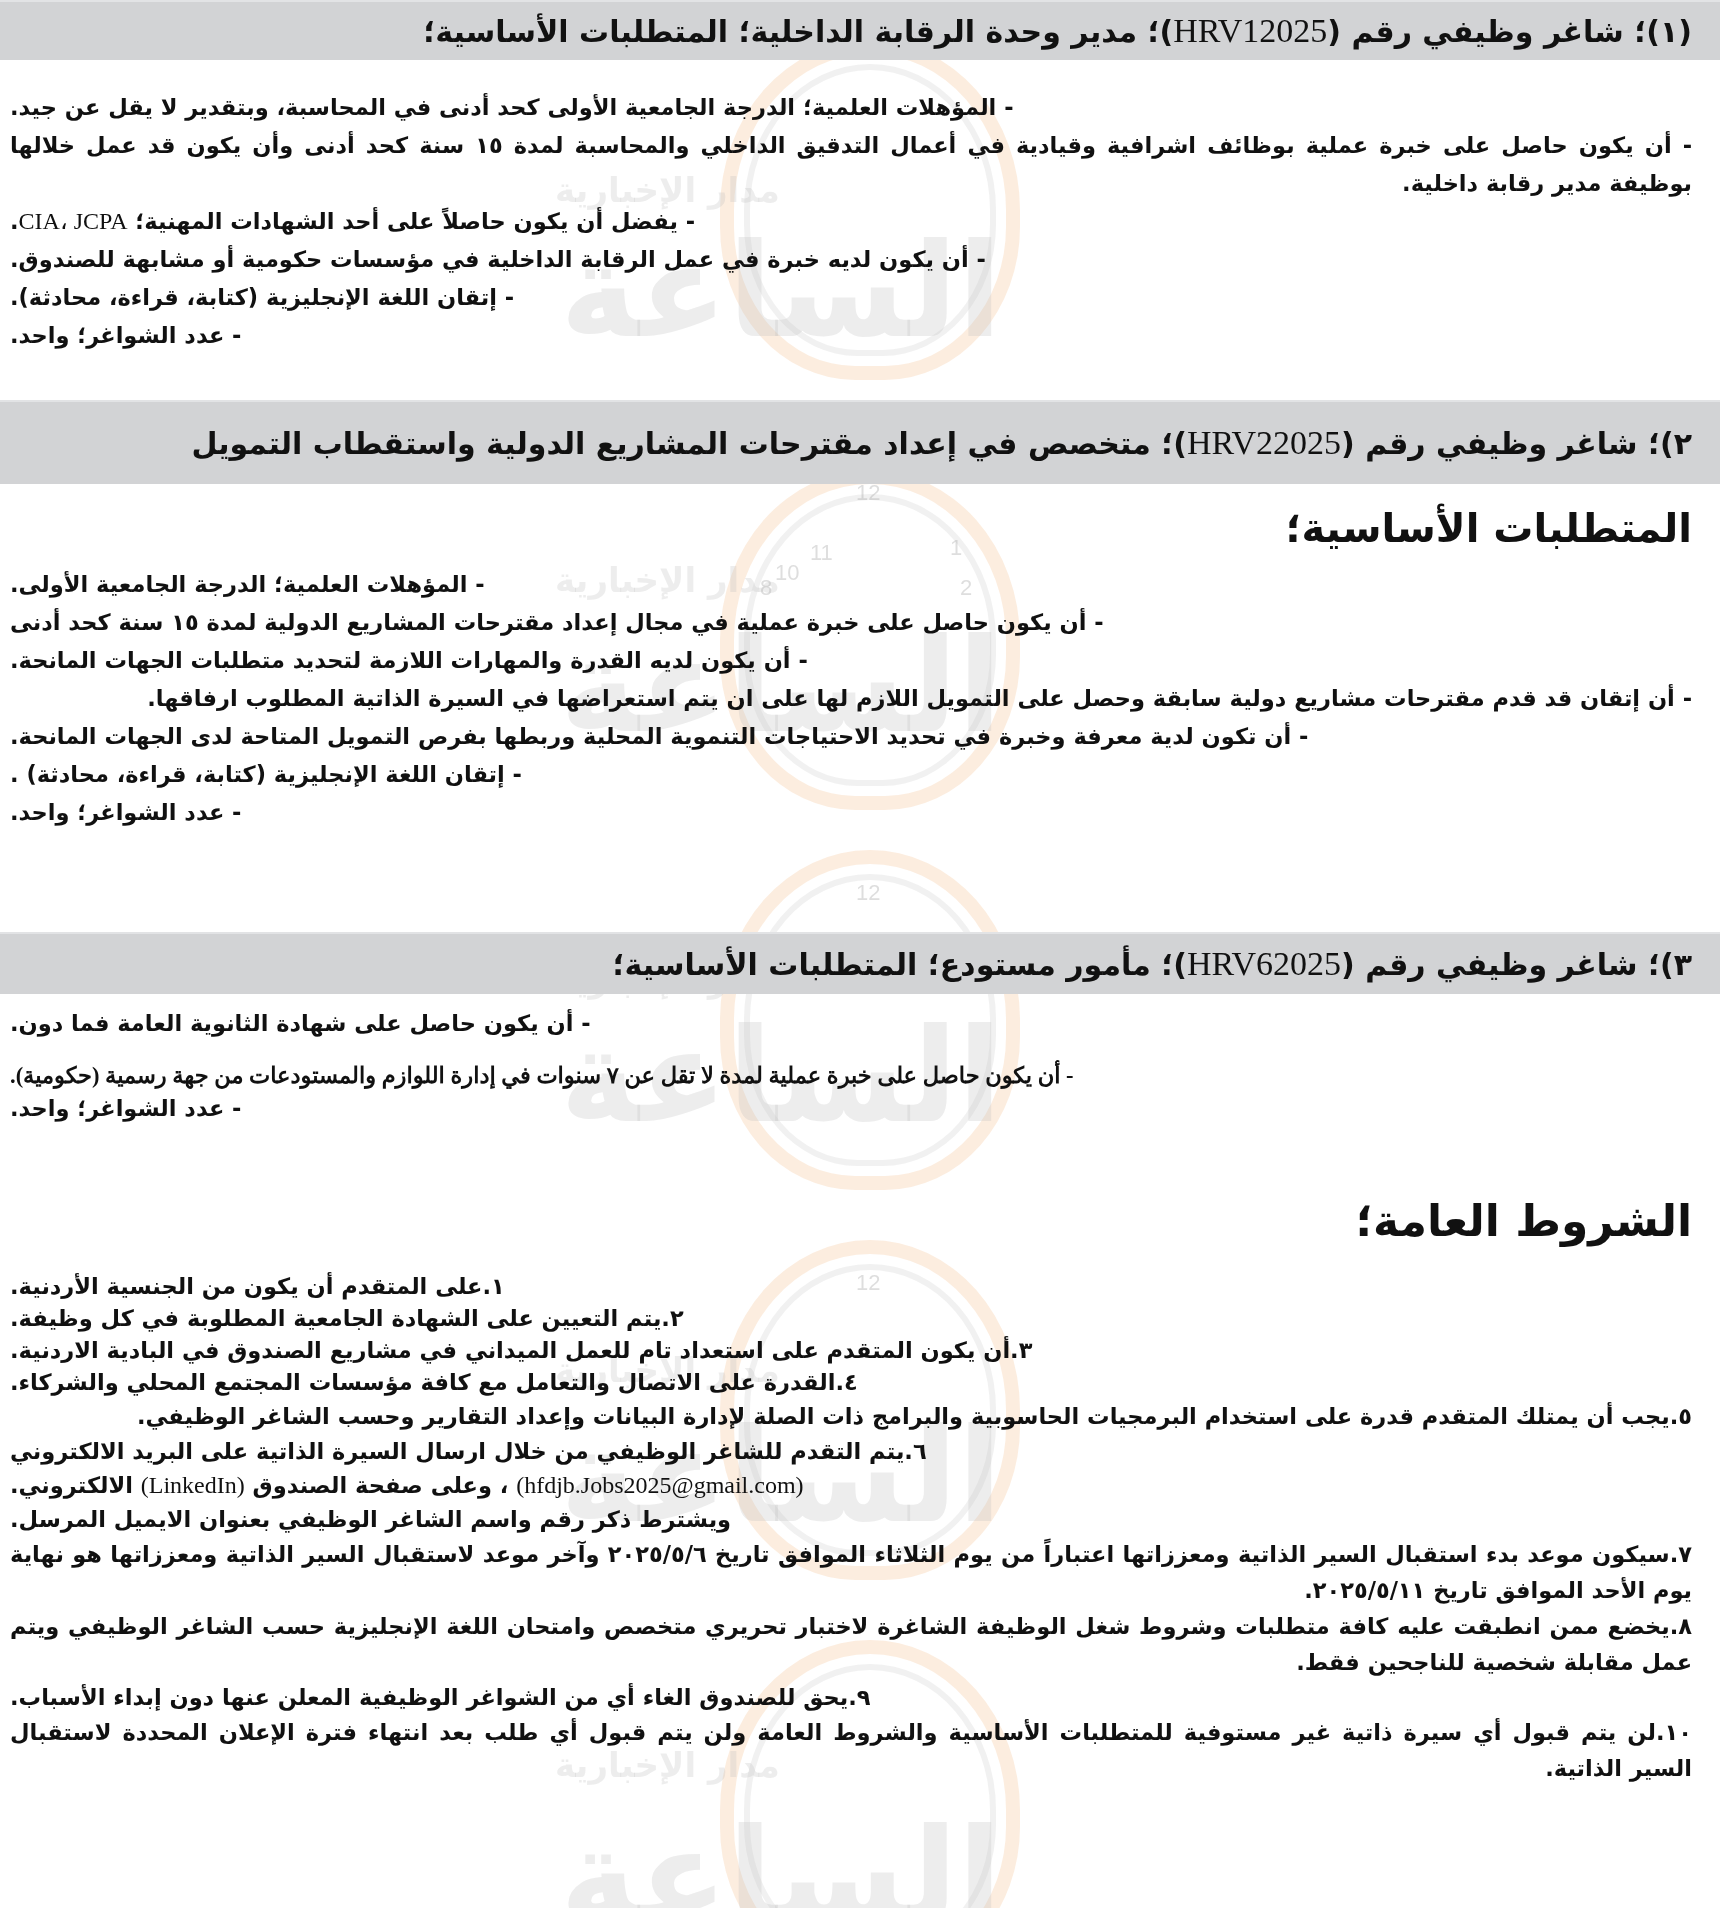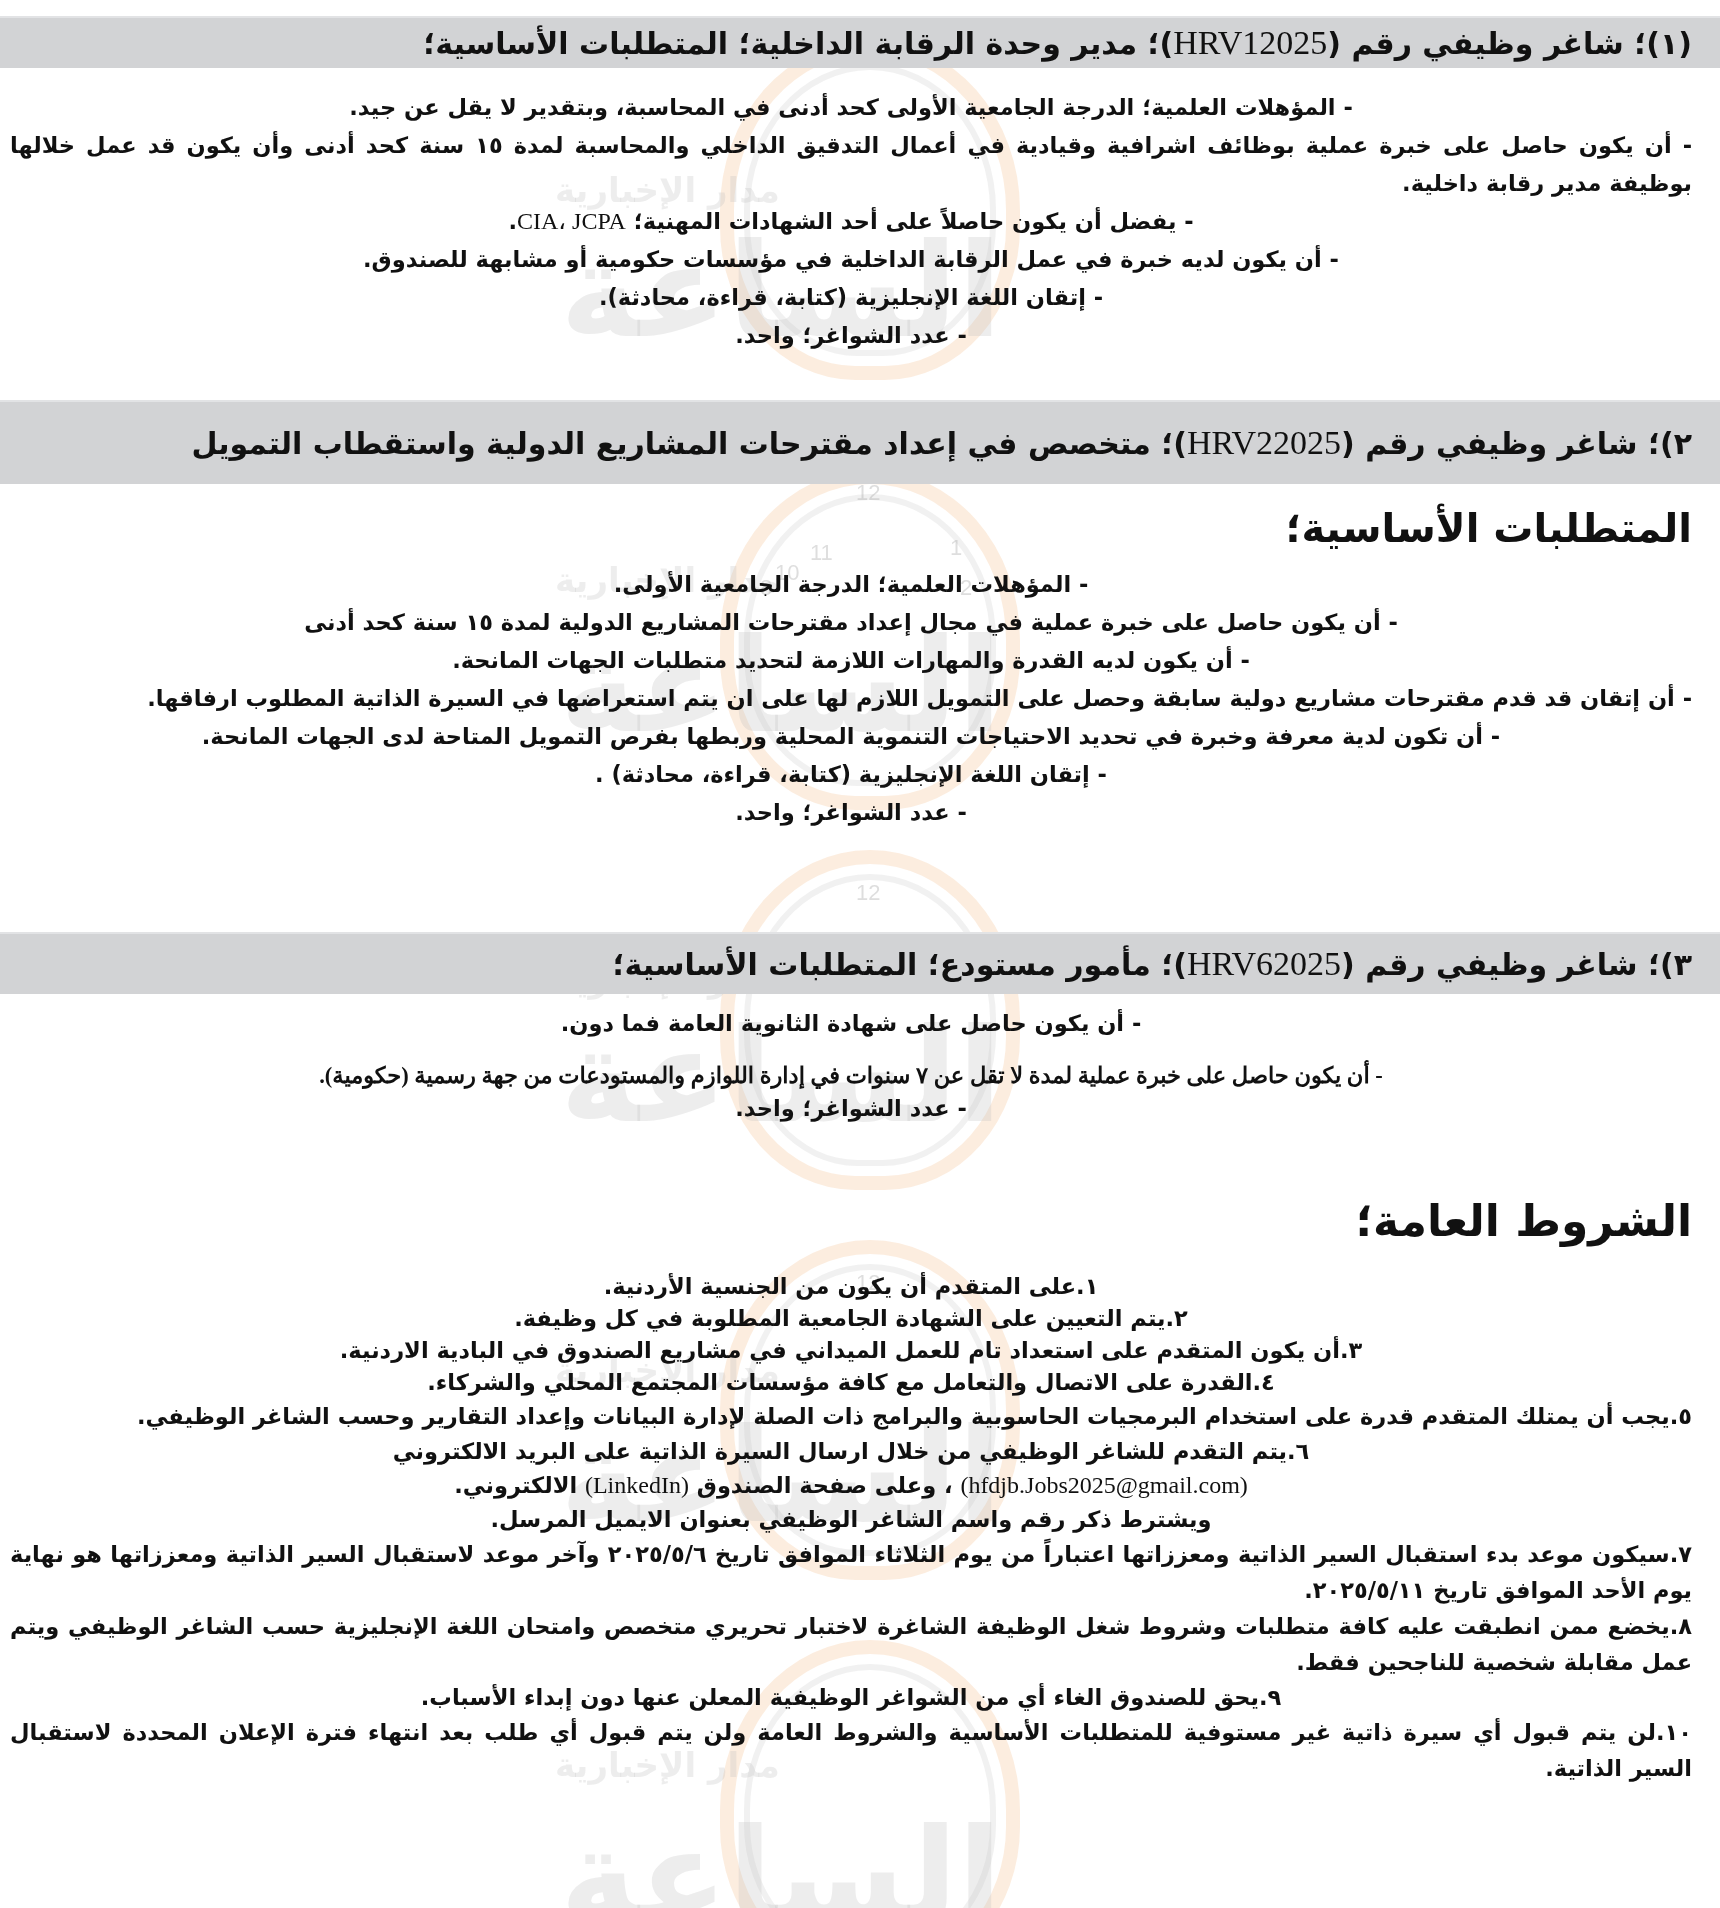--- a/index.html
+++ b/index.html
@@ -80,21 +80,21 @@
     .lines {
       position: absolute;
       right: 28px;
       left: 10px;
     }
     .line {
       font-weight: bold;
       font-size: 22.5px;
       line-height: 38px;
       white-space: nowrap;
-      text-align: center;
+      text-align: left;
     }
     .line.wrap {
       white-space: normal;
       text-align: justify;
       text-align-last: right;
     }
     .latin {
       font-family: "Liberation Serif", serif;
       font-weight: normal;
       font-size: 24px;
@@ -141,21 +141,21 @@
 
   <div class="wm-word" style="left:560px;top:215px;font-size:130px;">الساعة</div>
   <div class="wm-word" style="left:560px;top:610px;font-size:130px;">الساعة</div>
   <div class="wm-word" style="left:560px;top:1000px;font-size:130px;">الساعة</div>
   <div class="wm-word" style="left:560px;top:1400px;font-size:130px;">الساعة</div>
   <div class="wm-word" style="left:560px;top:1800px;font-size:130px;">الساعة</div>
 </div>
 
 <div class="content">
 
-  <div class="section-bar" style="top:0;height:52px;margin-top:16px;">
+  <div class="section-bar" style="top:0;height:60px;">
     <div class="bar-title">
       <span>(١)؛ شاغر وظيفي رقم (</span><span class="code">HRV12025</span><span>)؛ مدير وحدة الرقابة الداخلية؛ المتطلبات الأساسية؛</span>
     </div>
   </div>
   <div class="lines" style="top:88px;">
     <div class="line">- المؤهلات العلمية؛ الدرجة الجامعية الأولى كحد أدنى في المحاسبة، وبتقدير لا يقل عن جيد.</div>
     <div class="line wrap">- أن يكون حاصل على خبرة عملية بوظائف اشرافية وقيادية في أعمال التدقيق الداخلي والمحاسبة لمدة ١٥ سنة كحد أدنى وأن يكون قد عمل خلالها بوظيفة مدير رقابة داخلية.</div>
     <div class="line">
       <span>- يفضل أن يكون حاصلاً على أحد الشهادات المهنية؛ </span><span class="latin">CIA، JCPA</span><span>.</span>
     </div>

